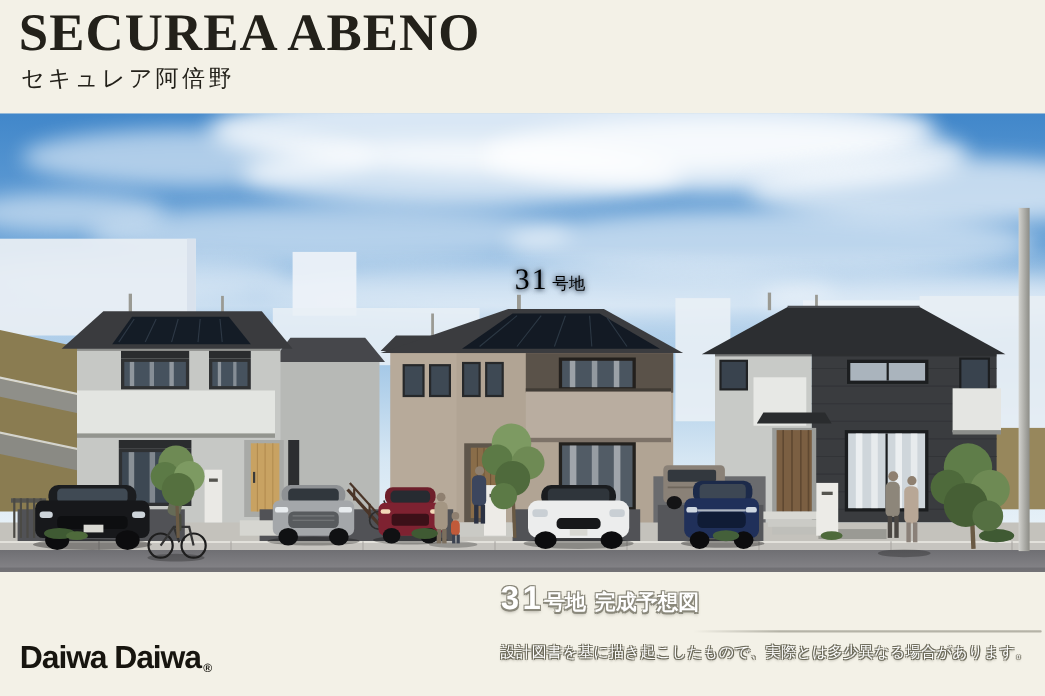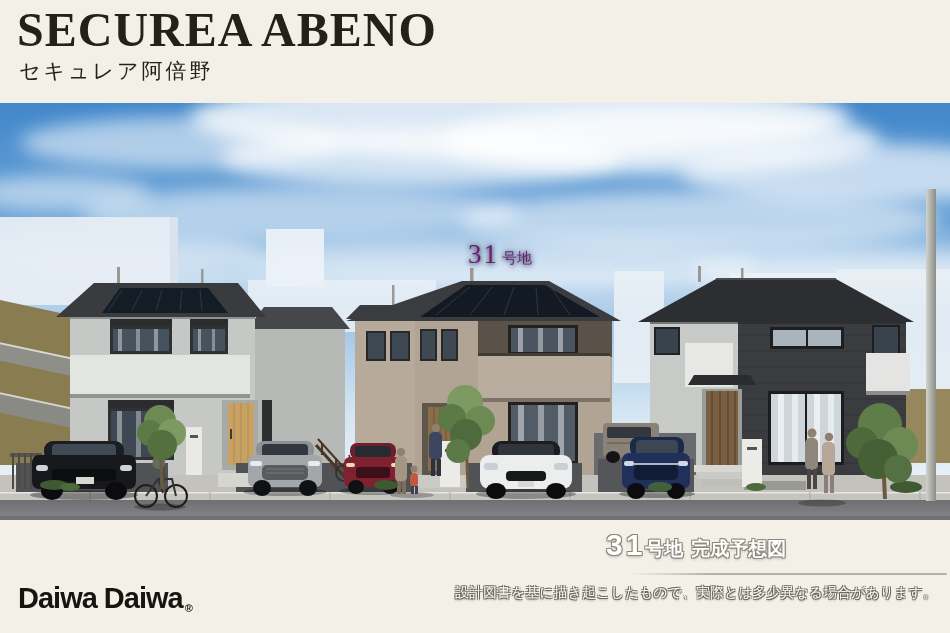--- a/index.html
+++ b/index.html
@@ -19,36 +19,36 @@
   .header .subtitle{
     margin:0;position:absolute;left:19px;top:57px;
     font-family:"Liberation Serif","DejaVu Serif",serif;
     font-size:21px;letter-spacing:3px;color:var(--c-title_text,#23211a);
   }
   
   .render{position:absolute;left:0;top:103px;width:950px;height:417px;}
   .render svg{display:block;}
   .lot-label{
     position:absolute;left:468px;top:136px; 
-    color:#701a75;font-family:"Liberation Serif","DejaVu Serif",serif;
+    color:#000000;font-family:"Liberation Serif","DejaVu Serif",serif;
     text-shadow:0 1px 4px rgba(25,40,60,.85),0 0 7px rgba(25,40,60,.5);
     white-space:nowrap;
     text-align:right;
   }
   .lot-label .lot-num{font-size:27px;letter-spacing:2px;}
   .lot-label .lot-suffix{font-size:15px;margin-left:3px;}
   
   .footer{position:absolute;left:0;top:520px;width:950px;height:113px;background:var(--c-page_background,#f3f1e7);}
   .logo{
     position:absolute;left:18px;top:62px;
     font-weight:bold;font-size:29px;letter-spacing:-1px;
     color:var(--c-logo_text,#17150f);
   }
   .logo .reg{font-size:11px;letter-spacing:0;vertical-align:-4px;margin-left:2px;}
-  .caption-block{position:absolute;right:13px;top:8px;text-align:center;}
+  .caption-block{position:absolute;right:13px;top:8px;text-align:left;}
   .caption{white-space:nowrap;line-height:34px;}
   .caption .cap-num{
     font-size:30px;font-weight:bold;color:var(--c-caption_text,#fff);letter-spacing:3px;
     text-shadow:-1px -1px 0 var(--c-caption_outline,#8a887b),1px -1px 0 var(--c-caption_outline,#8a887b),
       -1px 1px 0 var(--c-caption_outline,#8a887b),1px 1px 0 var(--c-caption_outline,#8a887b),
       0 2px 3px rgba(90,88,74,.4);
   }
   .caption .cap-unit,.caption .cap-label{
     font-size:19px;font-weight:bold;color:var(--c-caption_text,#fff);
     text-shadow:-1px -1px 0 var(--c-caption_outline,#8a887b),1px -1px 0 var(--c-caption_outline,#8a887b),

